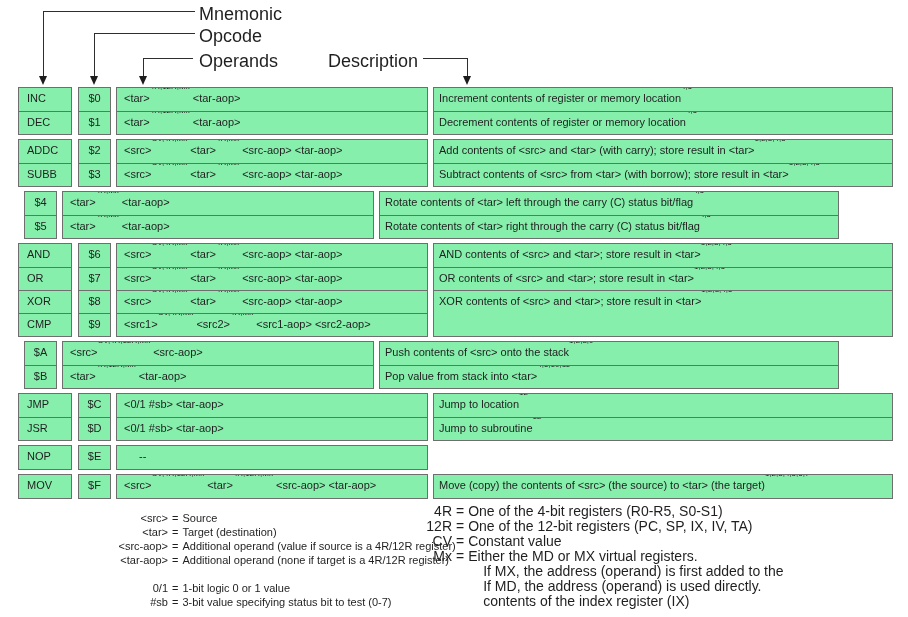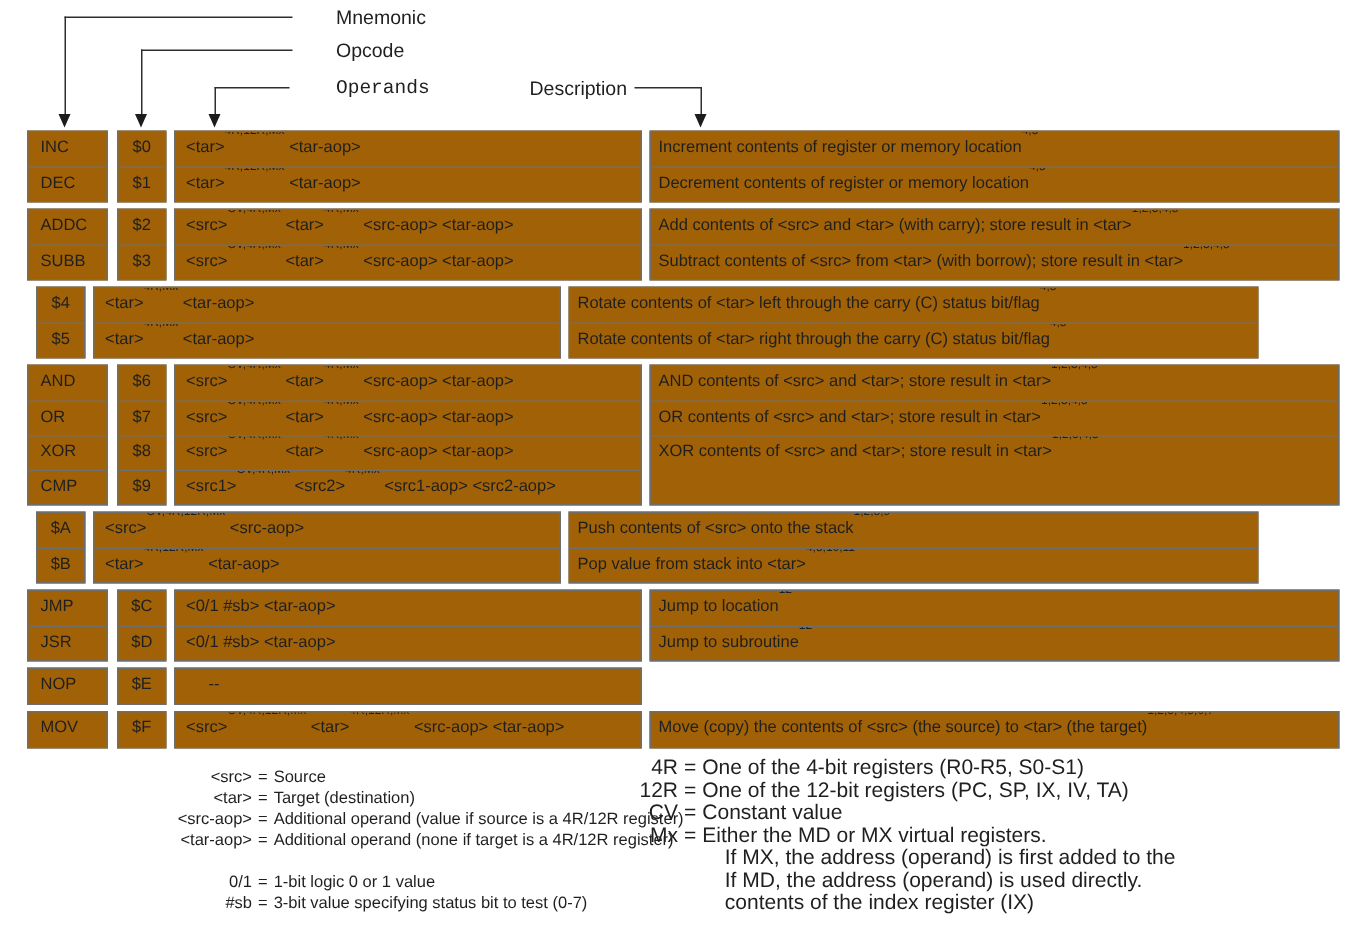--- a/index.html
+++ b/index.html
@@ -6,26 +6,26 @@
   html,body { width:908px; height:617px; background:#ffffff; overflow:hidden;
               font-family:"Liberation Sans", sans-serif; color:#1f1f1f; }
   #page { position:relative; width:908px; height:617px; background:#ffffff; }
 
   
   .hline { position:absolute; height:1px; background:#2e2e2e; }
   .vline { position:absolute; width:1px; background:#2e2e2e; }
   .arrowhead { position:absolute; width:0; height:0;
                border-left:4px solid transparent; border-right:4px solid transparent;
                border-top:9px solid #1c1c1c; }
-  .hdr-label { position:absolute; font-size:13px; white-space:nowrap;margin-left:25px; }
+  .hdr-label { position:absolute; font-size:18px; white-space:nowrap; }
 
   
   #table { position:absolute; left:18px; top:87px; }
   .group { display:flex; margin-bottom:4px; }
-  .cellbox { border:1px solid #6e6e6e; background:#a16207; }
+  .cellbox { border:1px solid #6e6e6e; background:#86efac; }
   .col-mnemonic { width:54px; }
   .col-opcode   { width:33px; margin-left:6px; }
   .col-operands { width:312px; margin-left:5px; }
   .col-description { width:460px; margin-left:5px; }
   .grow { height:23px; line-height:21px; font-size:11px; white-space:nowrap; overflow:hidden; }
   .grow + .grow { border-top:1px solid #6e6e6e; }
   .col-mnemonic .grow { padding-left:8px; }
   .col-opcode .grow { text-align:center; }
   .col-operands .grow { padding-left:7px; }
   .col-operands .grow.dash { padding-left:22px; }
@@ -55,21 +55,21 @@
   <div class="hdr-label" style="left:199px; top:4px;">Mnemonic</div>
 
   <div class="hline" style="left:94px; top:33px; width:101px;"></div>
   <div class="vline" style="left:94px; top:33px; height:44px;"></div>
   <div class="arrowhead" style="left:90px; top:76px;"></div>
   <div class="hdr-label" style="left:199px; top:26px;">Opcode</div>
 
   <div class="hline" style="left:143px; top:58px; width:50px;"></div>
   <div class="vline" style="left:143px; top:58px; height:19px;"></div>
   <div class="arrowhead" style="left:139px; top:76px;"></div>
-  <div class="hdr-label" style="left:199px; top:51px;font-family:Liberation Mono, monospace;">Operands</div>
+  <div class="hdr-label" style="left:199px; top:51px;">Operands</div>
 
   <div class="hdr-label" style="left:328px; top:51px;">Description</div>
   <div class="hline" style="left:423px; top:58px; width:45px;"></div>
   <div class="vline" style="left:467px; top:58px; height:19px;"></div>
   <div class="arrowhead" style="left:463px; top:76px;"></div>
 
   <div id="table">
       <div class="group">
         <div class="cellbox col-mnemonic">
           <div class="grow">INC</div>

